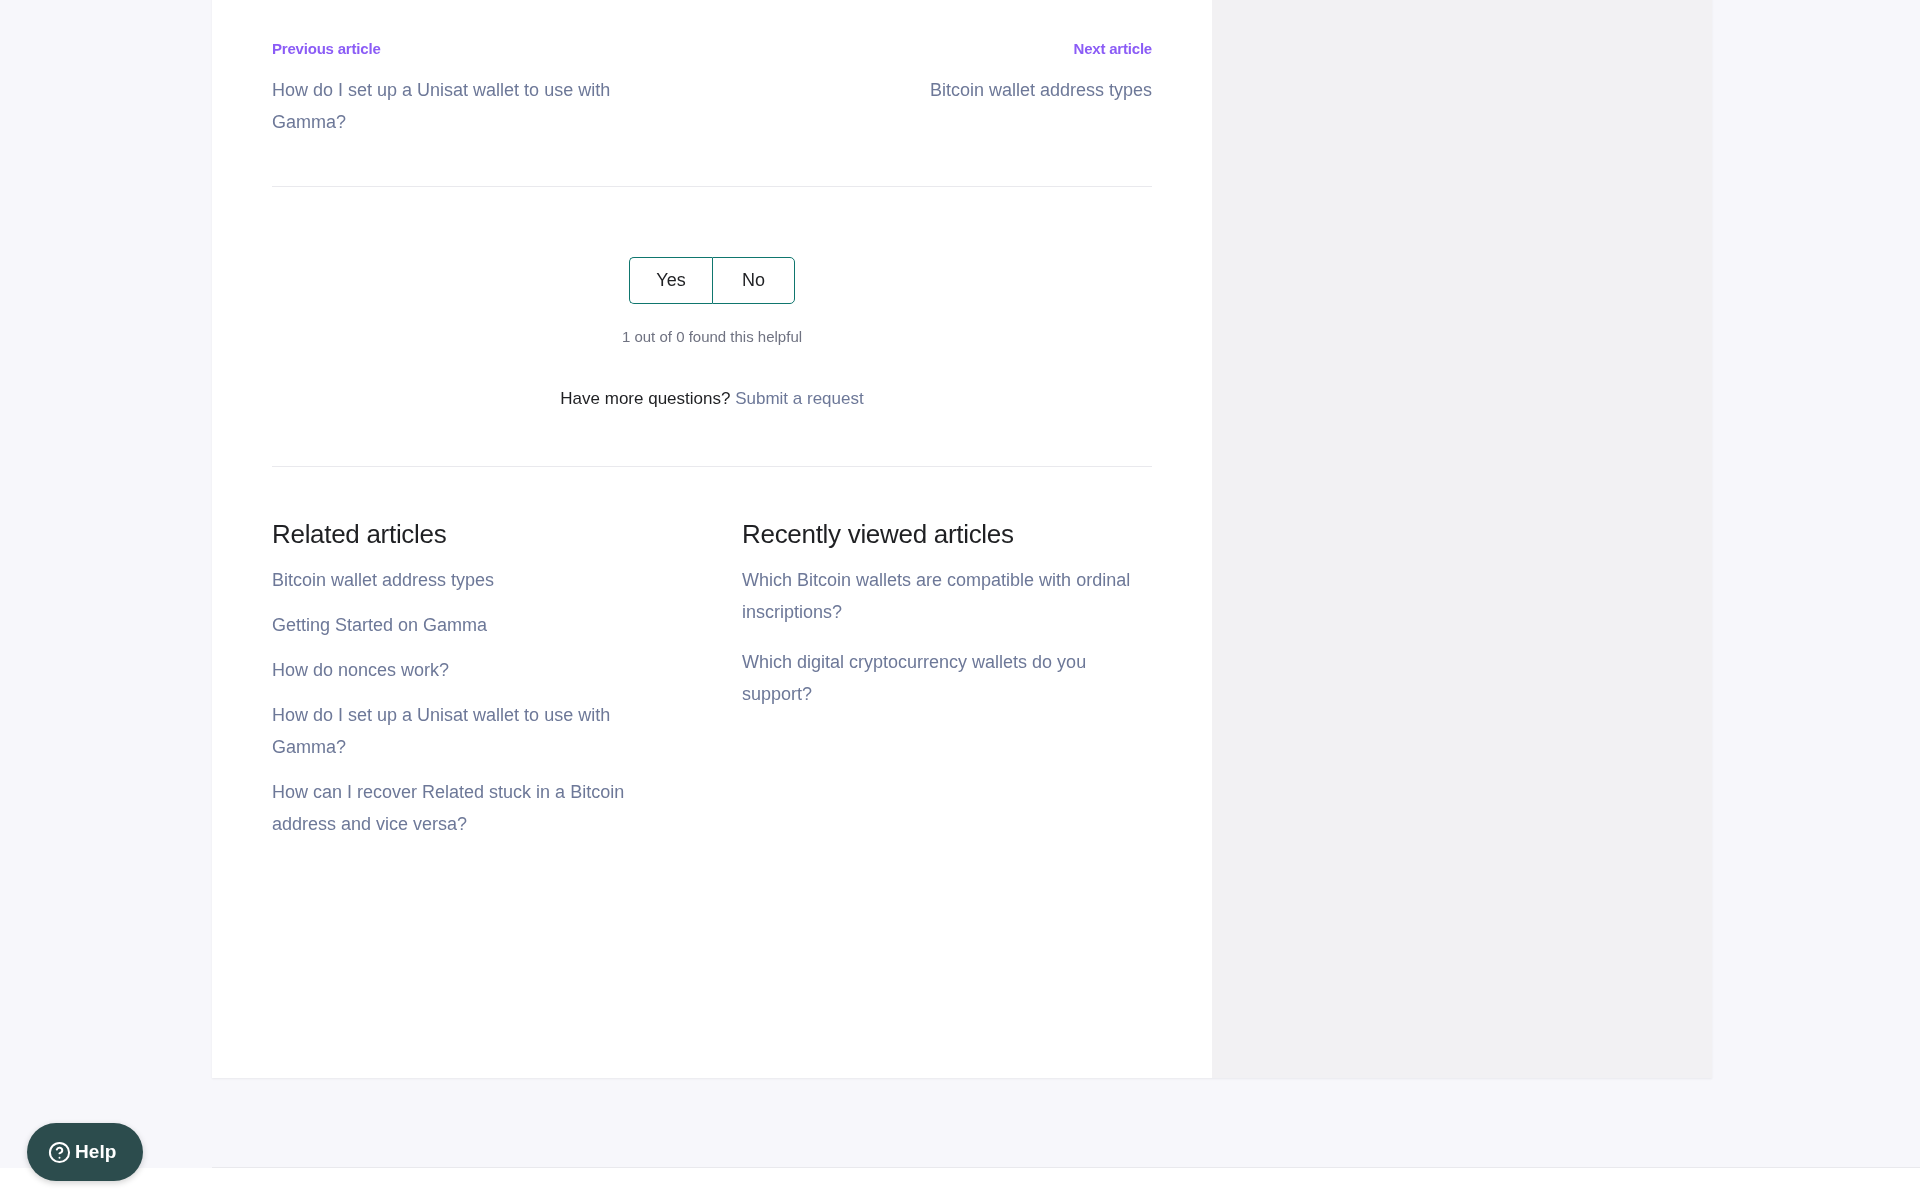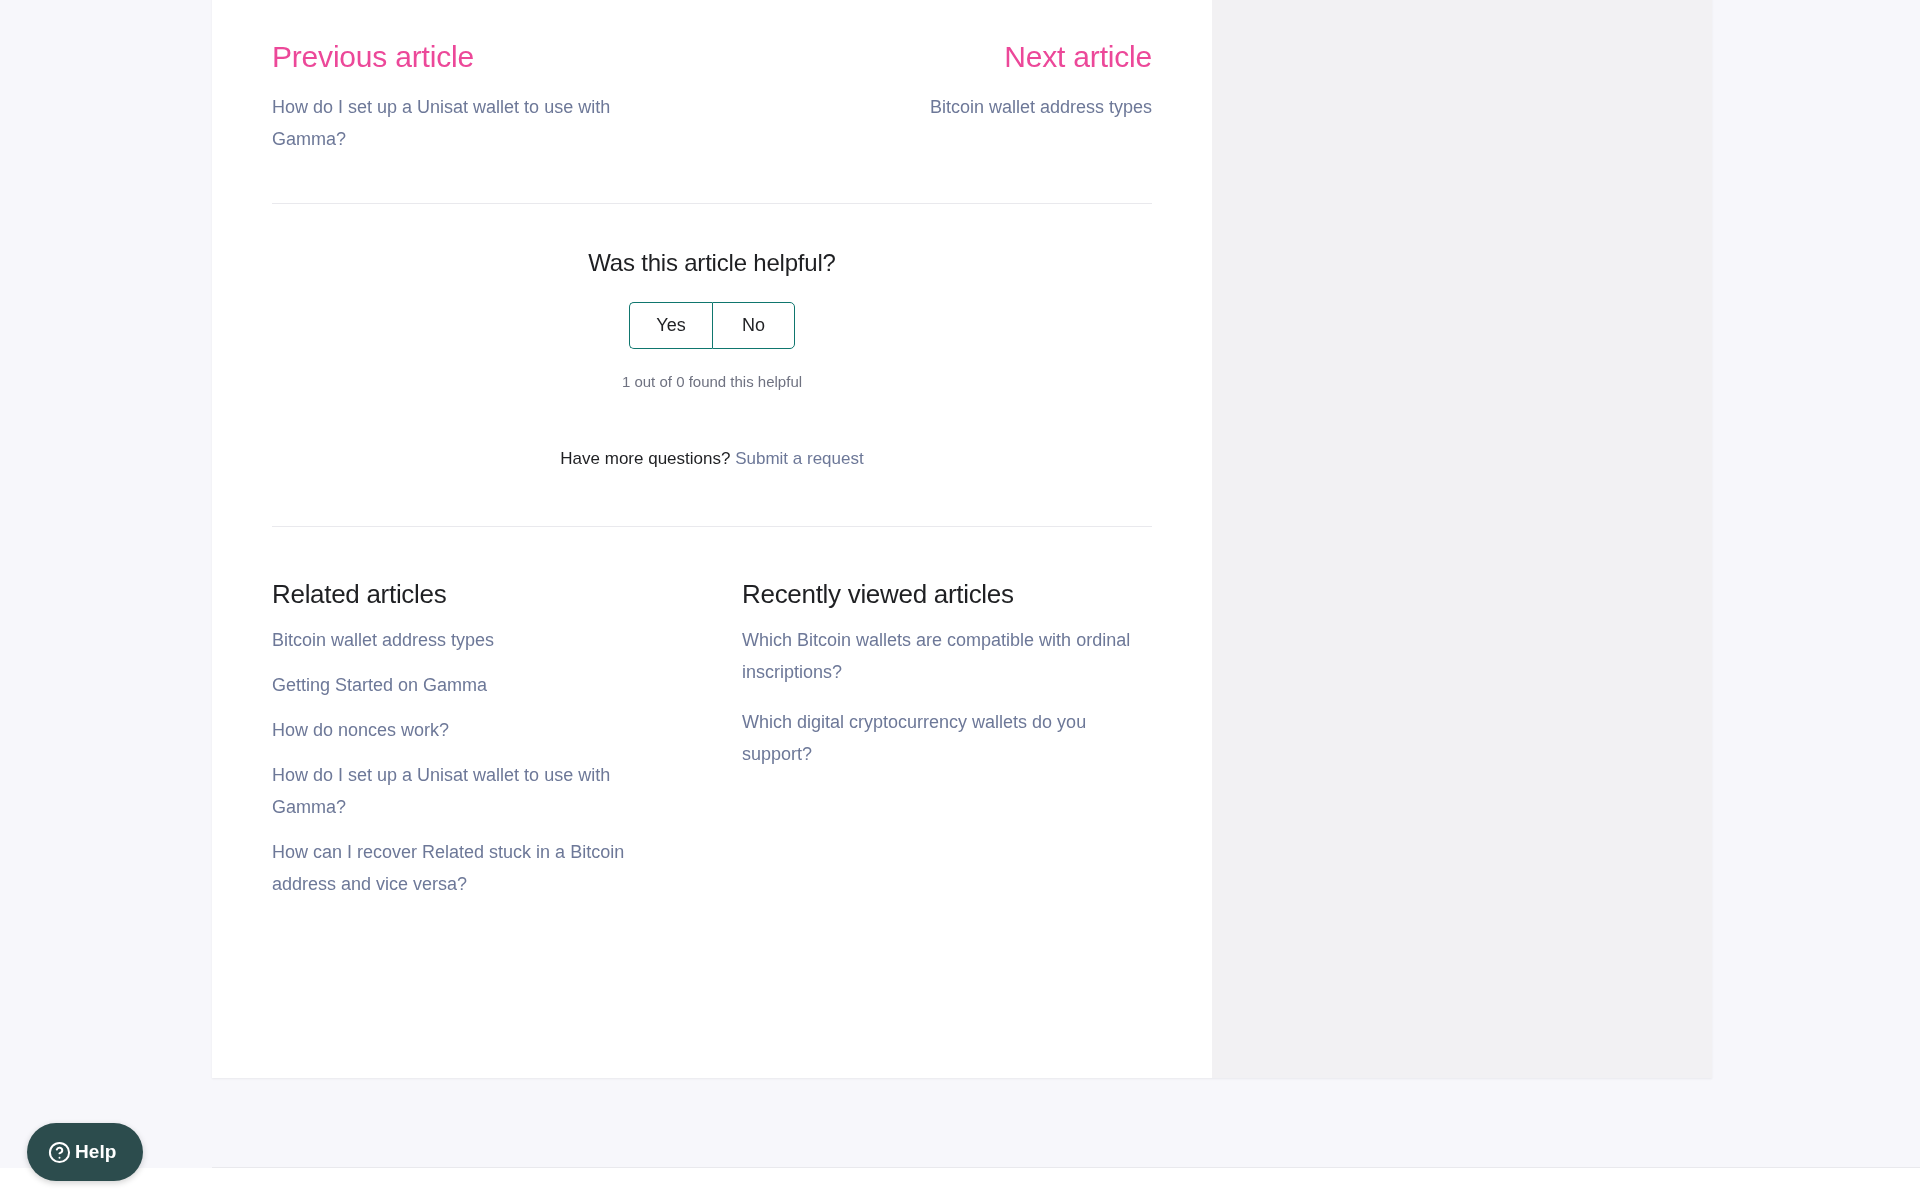--- a/index.html
+++ b/index.html
@@ -59,23 +59,23 @@
     display: flex;
     justify-content: space-between;
     align-items: flex-start;
     padding-top: 12px;
   }
 
   .nav-block { width: 46%; }
   .nav-block.next { text-align: right; }
 
   .nav-heading {
-    font-size: 30px;
-    font-weight: 400;
-    color: #ec4899;
+    font-size: 15px;
+    font-weight: 700;
+    color: #8b5cf6;
     letter-spacing: -0.2px;
     margin-bottom: 17px;
   }
 
   .nav-link {
     display: inline-block;
     font-size: 18px;
     line-height: 32px;
     color: #6d7898;
     text-decoration: none;
@@ -133,21 +133,21 @@
     border-radius: 0 5px 5px 0;
   }
 
   .vote-count {
     margin-top: 24px;
     font-size: 15px;
     color: #6f7281;
   }
 
   .more-questions {
-    margin-top: 59px;
+    margin-top: 44px;
     font-size: 17px;
     color: #1f2023;
   }
 
   .more-questions a {
     color: #6d7898;
     text-decoration: none;
     cursor: pointer;
   }
 
@@ -254,21 +254,20 @@
             <div class="nav-heading">Next article</div>
             <a class="nav-link">Bitcoin wallet address types</a>
           </div>
 
         </div>
 
         <hr class="divider divider-nav">
 
         <div class="feedback">
 
-          <div class="feedback-title">Was this article helpful?</div>
 
           <div class="vote-buttons">
             <button class="vote-btn yes">Yes</button>
             <button class="vote-btn no">No</button>
           </div>
 
           <div class="vote-count">1 out of 0 found this helpful</div>
 
           <div class="more-questions">
             <span>Have more questions?</span>

